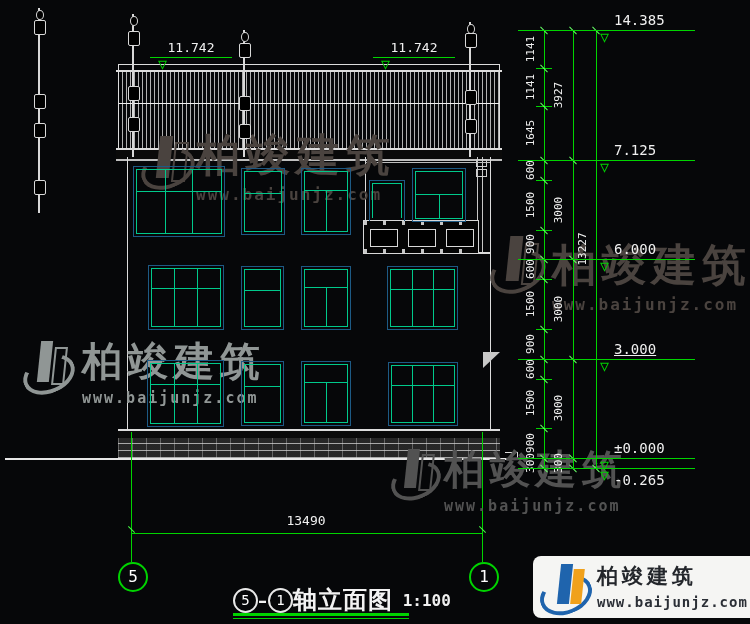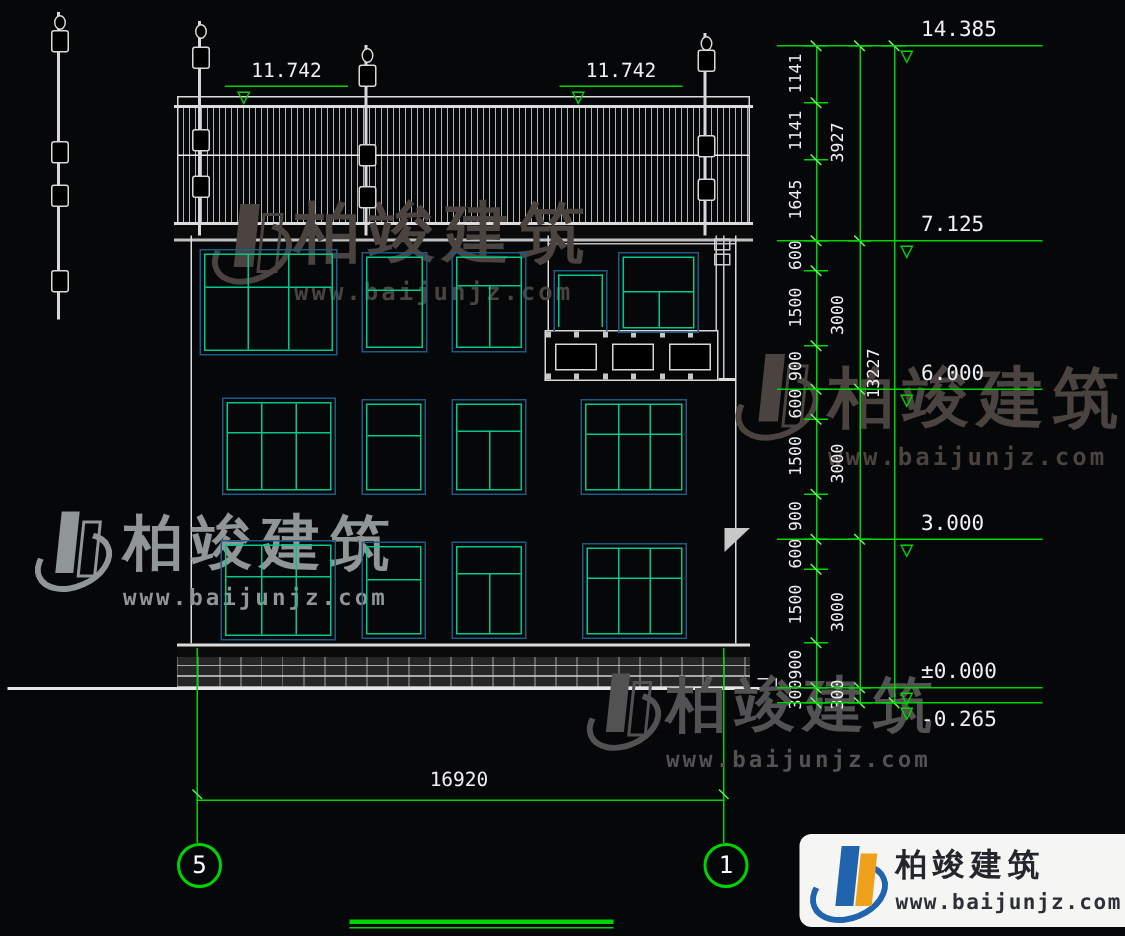--- a/index.html
+++ b/index.html
@@ -91,24 +91,28 @@
   <div class="dimtxt" style="left:150px;top:40px;width:82px;text-align:center;">11.742</div>
   <div class="gh" style="left:373px;top:57px;width:82px;"></div>
   <div class="tri" style="left:381px;top:57px;">▽</div>
   <div class="dimtxt" style="left:373px;top:40px;width:82px;text-align:center;">11.742</div>
 
   <div class="gv" style="left:131px;top:432px;height:130px;"></div>
   <div class="gv" style="left:482px;top:432px;height:130px;"></div>
   <div class="gh" style="left:131px;top:533px;width:352px;"></div>
   <div class="abs" style="left:127px;top:529px;width:9px;height:1px;background:#4f4;transform:rotate(45deg);"></div>
   <div class="abs" style="left:478px;top:529px;width:9px;height:1px;background:#4f4;transform:rotate(45deg);"></div>
-  <div class="dimtxt" style="left:256px;top:513px;width:100px;text-align:center;">16920</div>
+  <div class="dimtxt" style="left:256px;top:513px;width:100px;text-align:center;">13490</div>
   <div class="bubble" style="left:118px;top:562px;">5</div>
   <div class="bubble" style="left:469px;top:562px;">1</div>
 
+  <div class="abs" style="left:233px;top:584px;width:185px;white-space:nowrap;">
+    <span class="title-bubble">5</span><span class="title-text" style="font-size:18px;">–</span><span class="title-bubble">1</span><span class="title-text">轴立面图</span>
+    <span class="dimtxt" style="position:static;font-size:16px;font-weight:bold;vertical-align:middle;">1:100</span>
+  </div>
   <div class="gh" style="left:233px;top:613px;width:176px;height:3px;"></div>
   <div class="gh" style="left:233px;top:618px;width:176px;height:1px;"></div>
 
   <div class="wm" style="left:196px;top:126px;color:#4a433f;">
     <span class="chars" style="font-size:44px;">柏竣建筑</span>
     <span class="url" style="font-size:16px;">www.baijunjz.com</span>
   </div>
   <div class="wm-icon" style="left:138px;top:132px;width:58px;height:62px;">
     <div class="swoosh" style="left:2px;top:18px;width:48px;height:30px;border:4px solid #4a433f;border-top-color:transparent;transform:rotate(-24deg);"></div>
     <div class="bldg" style="left:20px;top:4px;width:13px;height:42px;border-width:0;background:#4a433f;"></div>
@@ -332,21 +336,21 @@
       <div style="position: absolute; left: 600px; top: 30px; width: 16px; height: 16px; color: rgb(0, 212, 0); font-size: 15px; line-height: 15px;">▽</div>
       <div style="position: absolute; left: 614px; top: 12px; width: 80px; height: 16px; color: rgb(240, 240, 240); font-size: 14px;">14.385</div>
       <div style="position: absolute; left: 518px; top: 160px; width: 177px; height: 1px; background: rgb(0, 212, 0);"></div>
       <div style="position: absolute; left: 600px; top: 160px; width: 16px; height: 16px; color: rgb(0, 212, 0); font-size: 15px; line-height: 15px;">▽</div>
       <div style="position: absolute; left: 614px; top: 142px; width: 80px; height: 16px; color: rgb(240, 240, 240); font-size: 14px;">7.125</div>
       <div style="position: absolute; left: 518px; top: 259px; width: 177px; height: 1px; background: rgb(0, 212, 0);"></div>
       <div style="position: absolute; left: 600px; top: 259px; width: 16px; height: 16px; color: rgb(0, 212, 0); font-size: 15px; line-height: 15px;">▽</div>
       <div style="position: absolute; left: 614px; top: 241px; width: 80px; height: 16px; color: rgb(240, 240, 240); font-size: 14px;">6.000</div>
       <div style="position: absolute; left: 518px; top: 359px; width: 177px; height: 1px; background: rgb(0, 212, 0);"></div>
       <div style="position: absolute; left: 600px; top: 359px; width: 16px; height: 16px; color: rgb(0, 212, 0); font-size: 15px; line-height: 15px;">▽</div>
-      <div style="position: absolute; left: 614px; top: 341px; width: 80px; height: 16px; color: rgb(240, 240, 240); font-size: 14px;">3.000</div>
+      <div style="position: absolute; left: 614px; top: 341px; width: 80px; height: 16px; color: rgb(240, 240, 240); font-size: 14px; text-decoration: underline;">3.000</div>
       <div style="position: absolute; left: 518px; top: 458px; width: 177px; height: 1px; background: rgb(0, 212, 0);"></div>
       <div style="position: absolute; left: 600px; top: 458px; width: 16px; height: 16px; color: rgb(0, 212, 0); font-size: 15px; line-height: 15px;">▽</div>
       <div style="position: absolute; left: 614px; top: 440px; width: 80px; height: 16px; color: rgb(240, 240, 240); font-size: 14px;">±0.000</div>
       <div style="position: absolute; left: 518px; top: 468px; width: 177px; height: 1px; background: rgb(0, 212, 0);"></div>
       <div style="position: absolute; left: 600px; top: 468px; width: 16px; height: 16px; color: rgb(0, 212, 0); font-size: 15px; line-height: 15px;">▽</div>
       <div style="position: absolute; left: 614px; top: 472px; width: 80px; height: 16px; color: rgb(240, 240, 240); font-size: 14px;">-0.265</div>
     </div>
 </div>
 
 </body></html>

